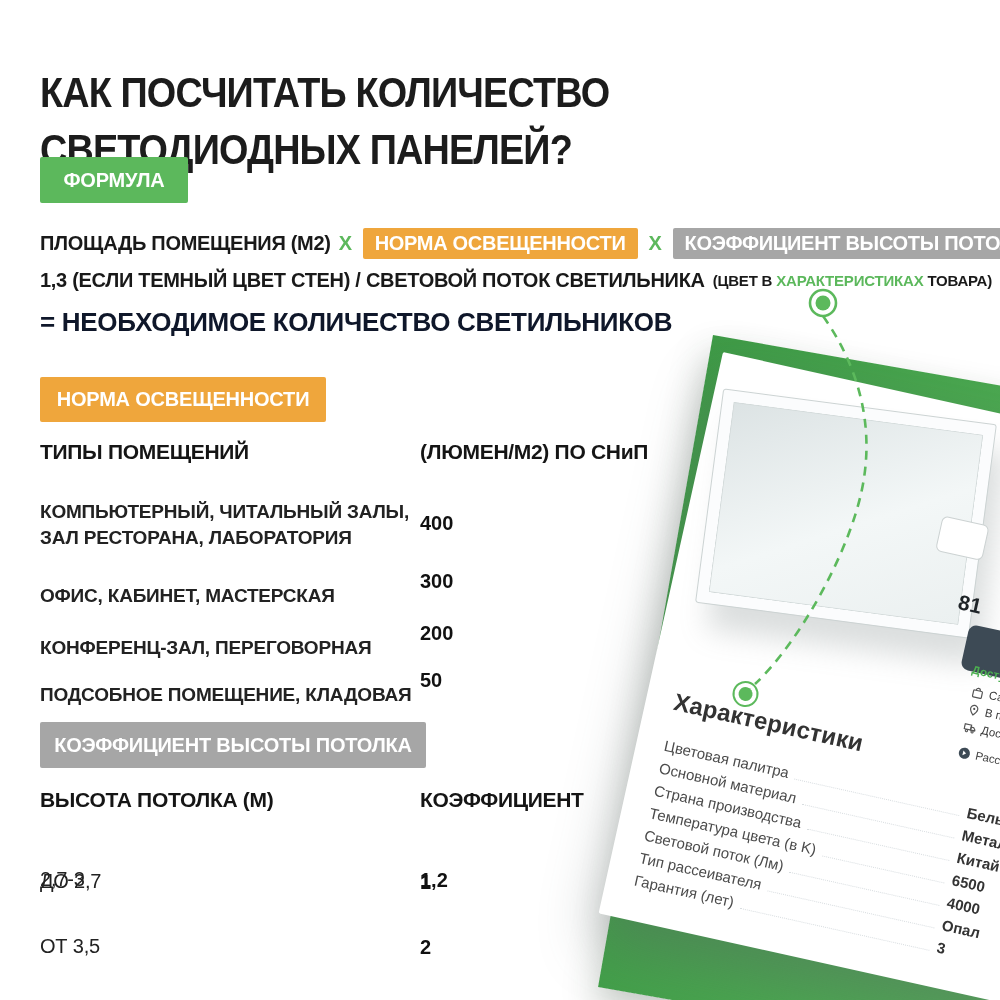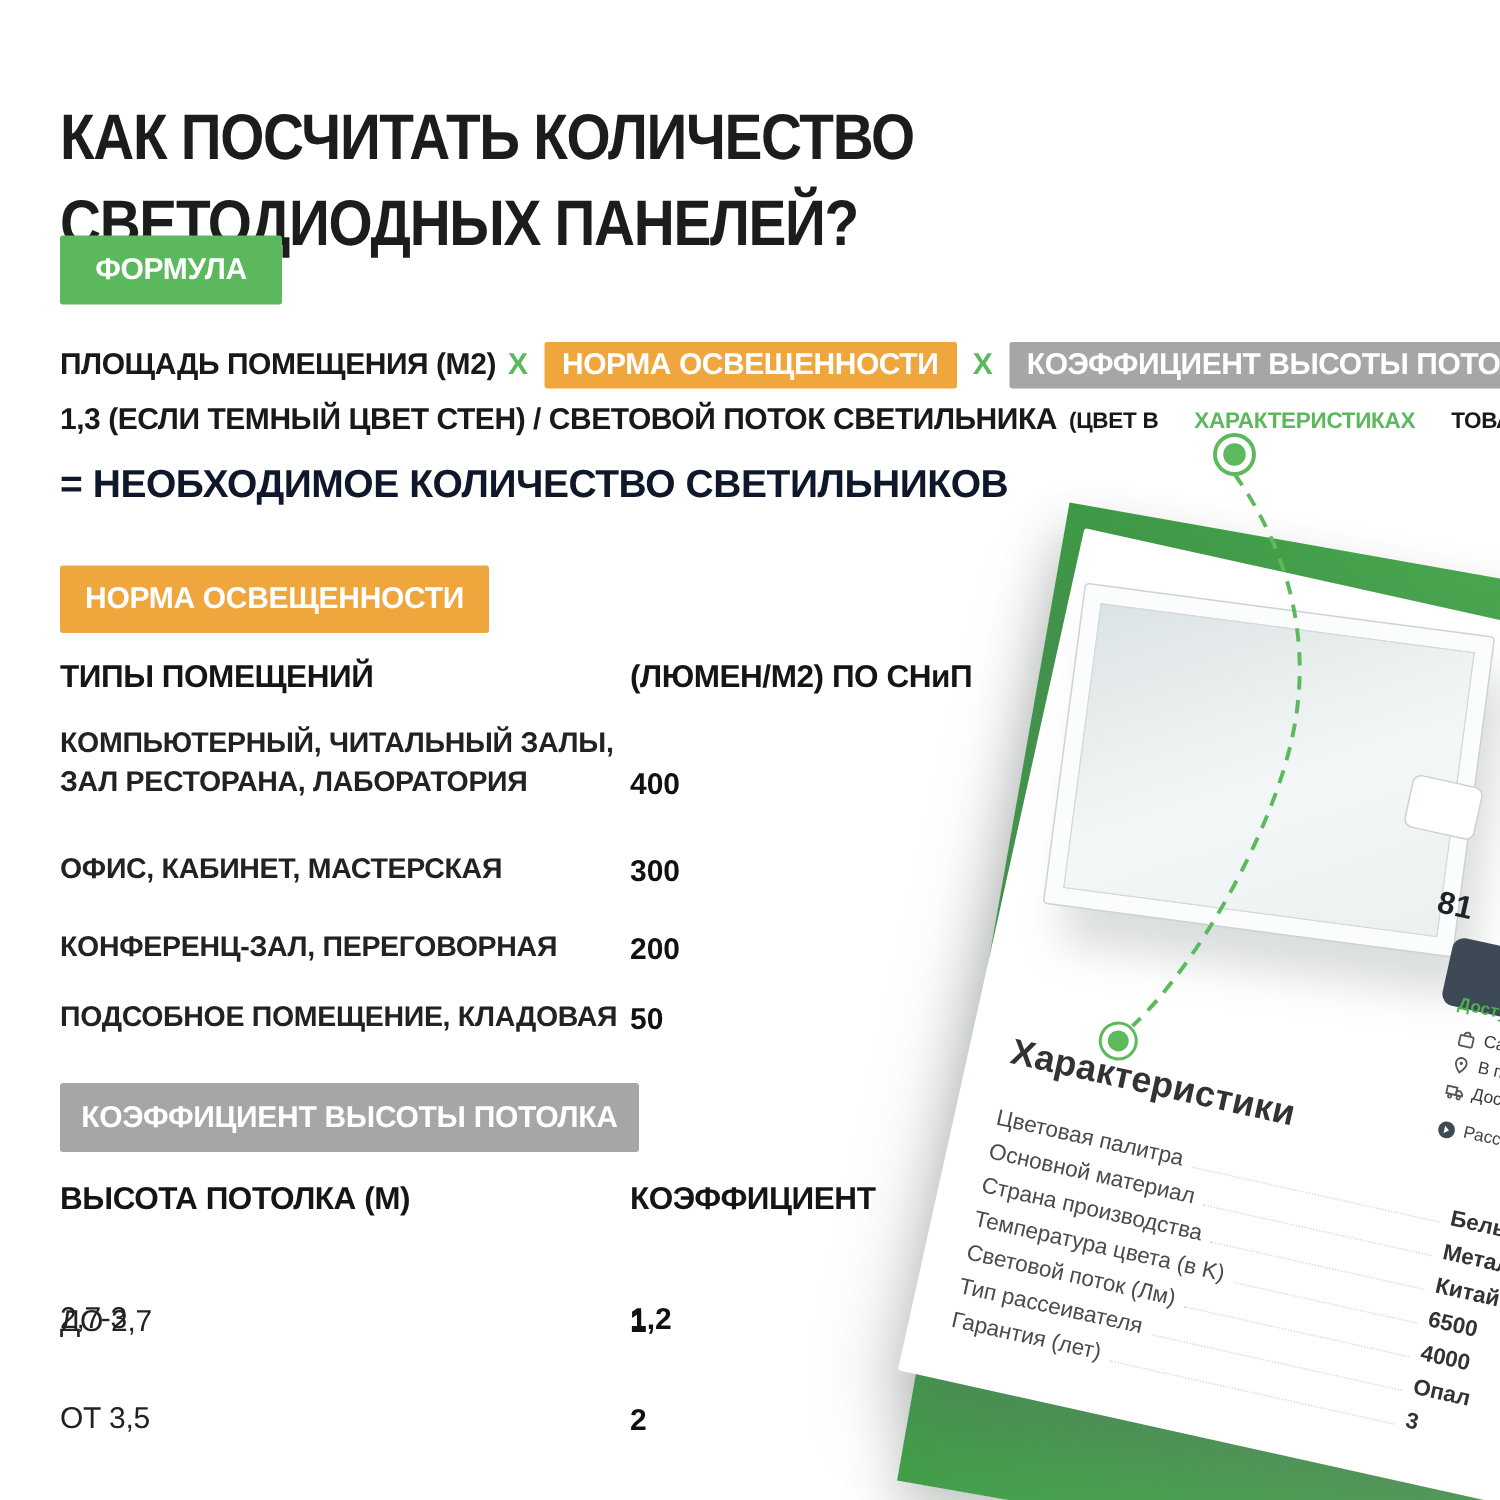--- a/index.html
+++ b/index.html
@@ -22,29 +22,29 @@
   #formula-line1{top:226px;height:34px;font-size:20px;}
   #formula-line2{top:263px;height:34px;font-size:20px;}
   #formula-line3{top:301px;height:42px;font-size:26px;color:#0f172a;}
   .chip{display:inline-flex;align-items:center;height:31px;padding:0 12px;margin:0 9px;
         color:#fff;border-radius:2px;}
   .chip-orange{background:#efa63c;}
   .chip-gray{background:#a6a6a6;}
   .xsep{color:#5cb85c;margin:0 2px;}
   .note{font-size:15px;font-weight:700;margin-left:8px;letter-spacing:-.2px;}
   .note .green{color:#5cb85c;}
-  .note span{margin-left:20px;}
+  .note span{margin-left:0;}
   .note span:first-child{margin-left:0;}
 
   .thead{position:absolute;font-size:21px;font-weight:700;color:#151515;letter-spacing:-.3px;white-space:nowrap;}
   .trow{position:absolute;left:40px;width:600px;}
   .trow .lbl{position:absolute;left:0;top:0;font-size:19px;color:#222;letter-spacing:-.2px;
              white-space:pre-line;line-height:26px;}
   .trow .val{position:absolute;left:380px;bottom:0;font-size:20px;font-weight:700;color:#111;}
-  .t1 .lbl{font-weight:600;}
+  .t1 .lbl{font-weight:600;margin-top:16px;}
   .t2 .lbl{font-weight:400;font-size:20px;}
 
   
   #green-sheet{position:absolute;left:713px;top:335px;width:470px;height:662px;
                background:linear-gradient(100deg,#3e9a46,#56b359);
                transform:rotate(10deg);transform-origin:0 0;
                box-shadow:0 18px 35px rgba(40,60,40,.25);}
   #product-card{position:absolute;left:723px;top:352px;width:560px;height:575px;background:#fff;
                 transform:rotate(12.5deg);transform-origin:0 0;border-radius:2px;
                 box-shadow:0 28px 55px rgba(90,100,100,.38);}

